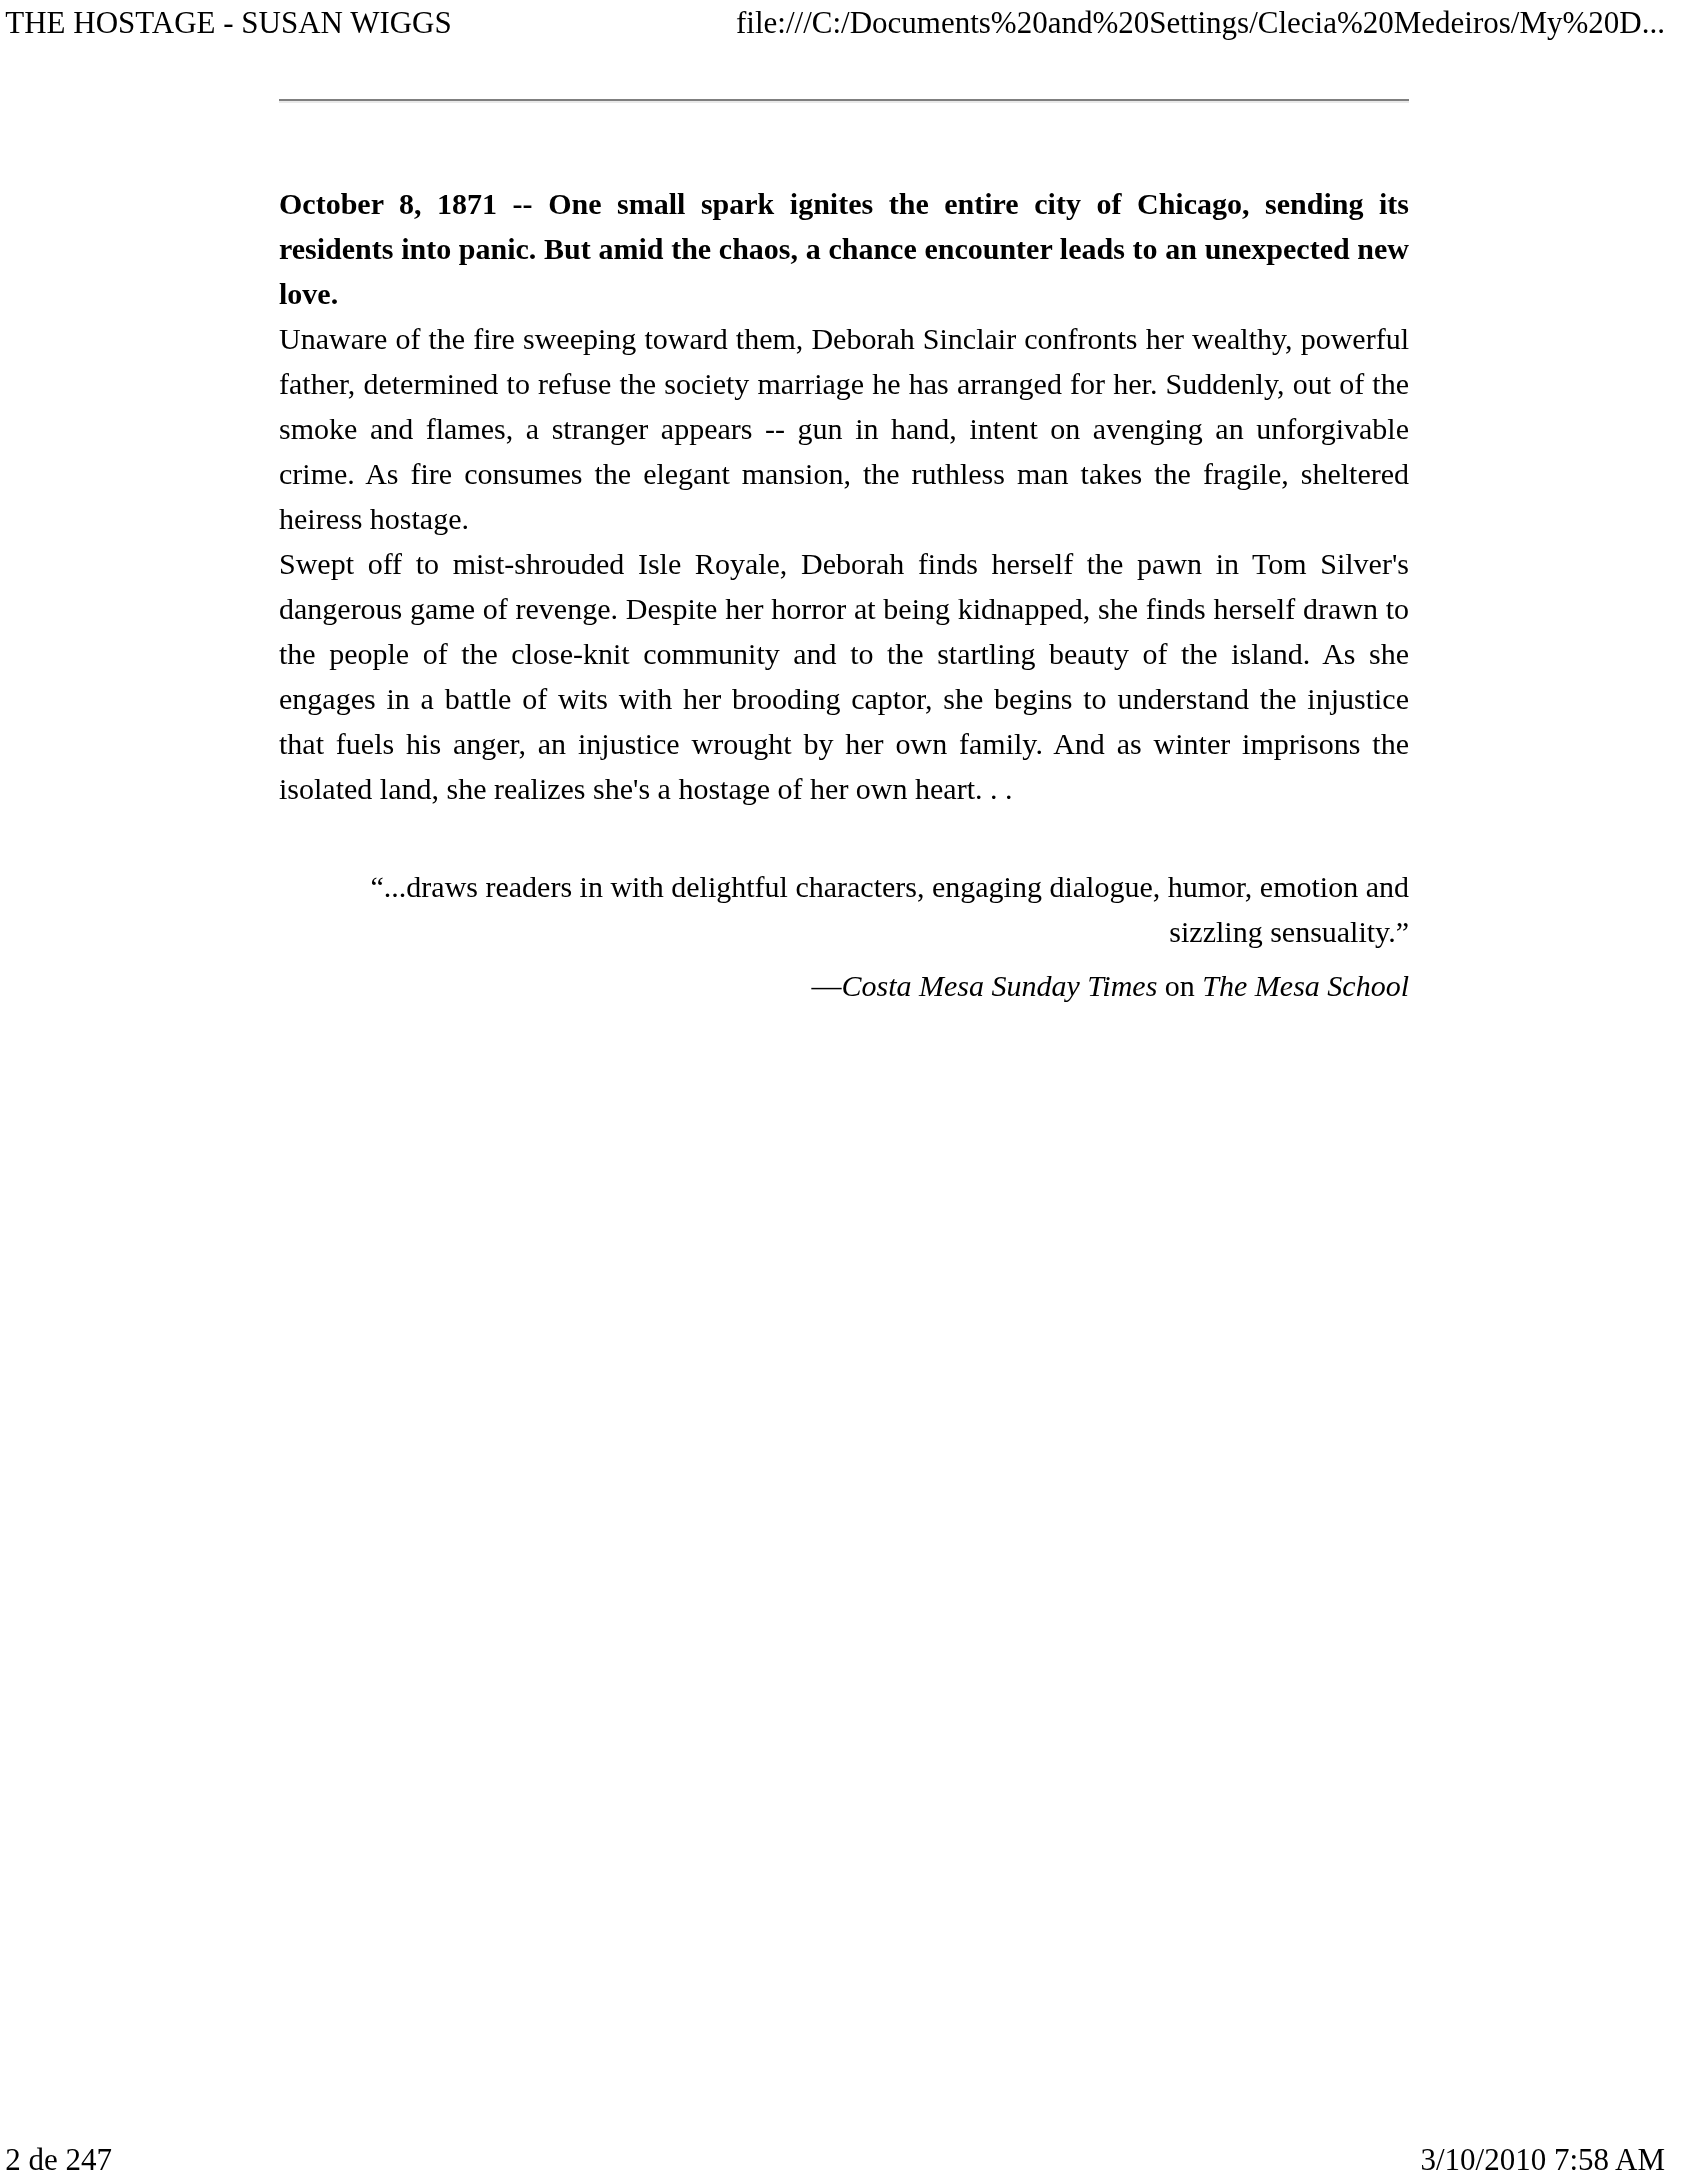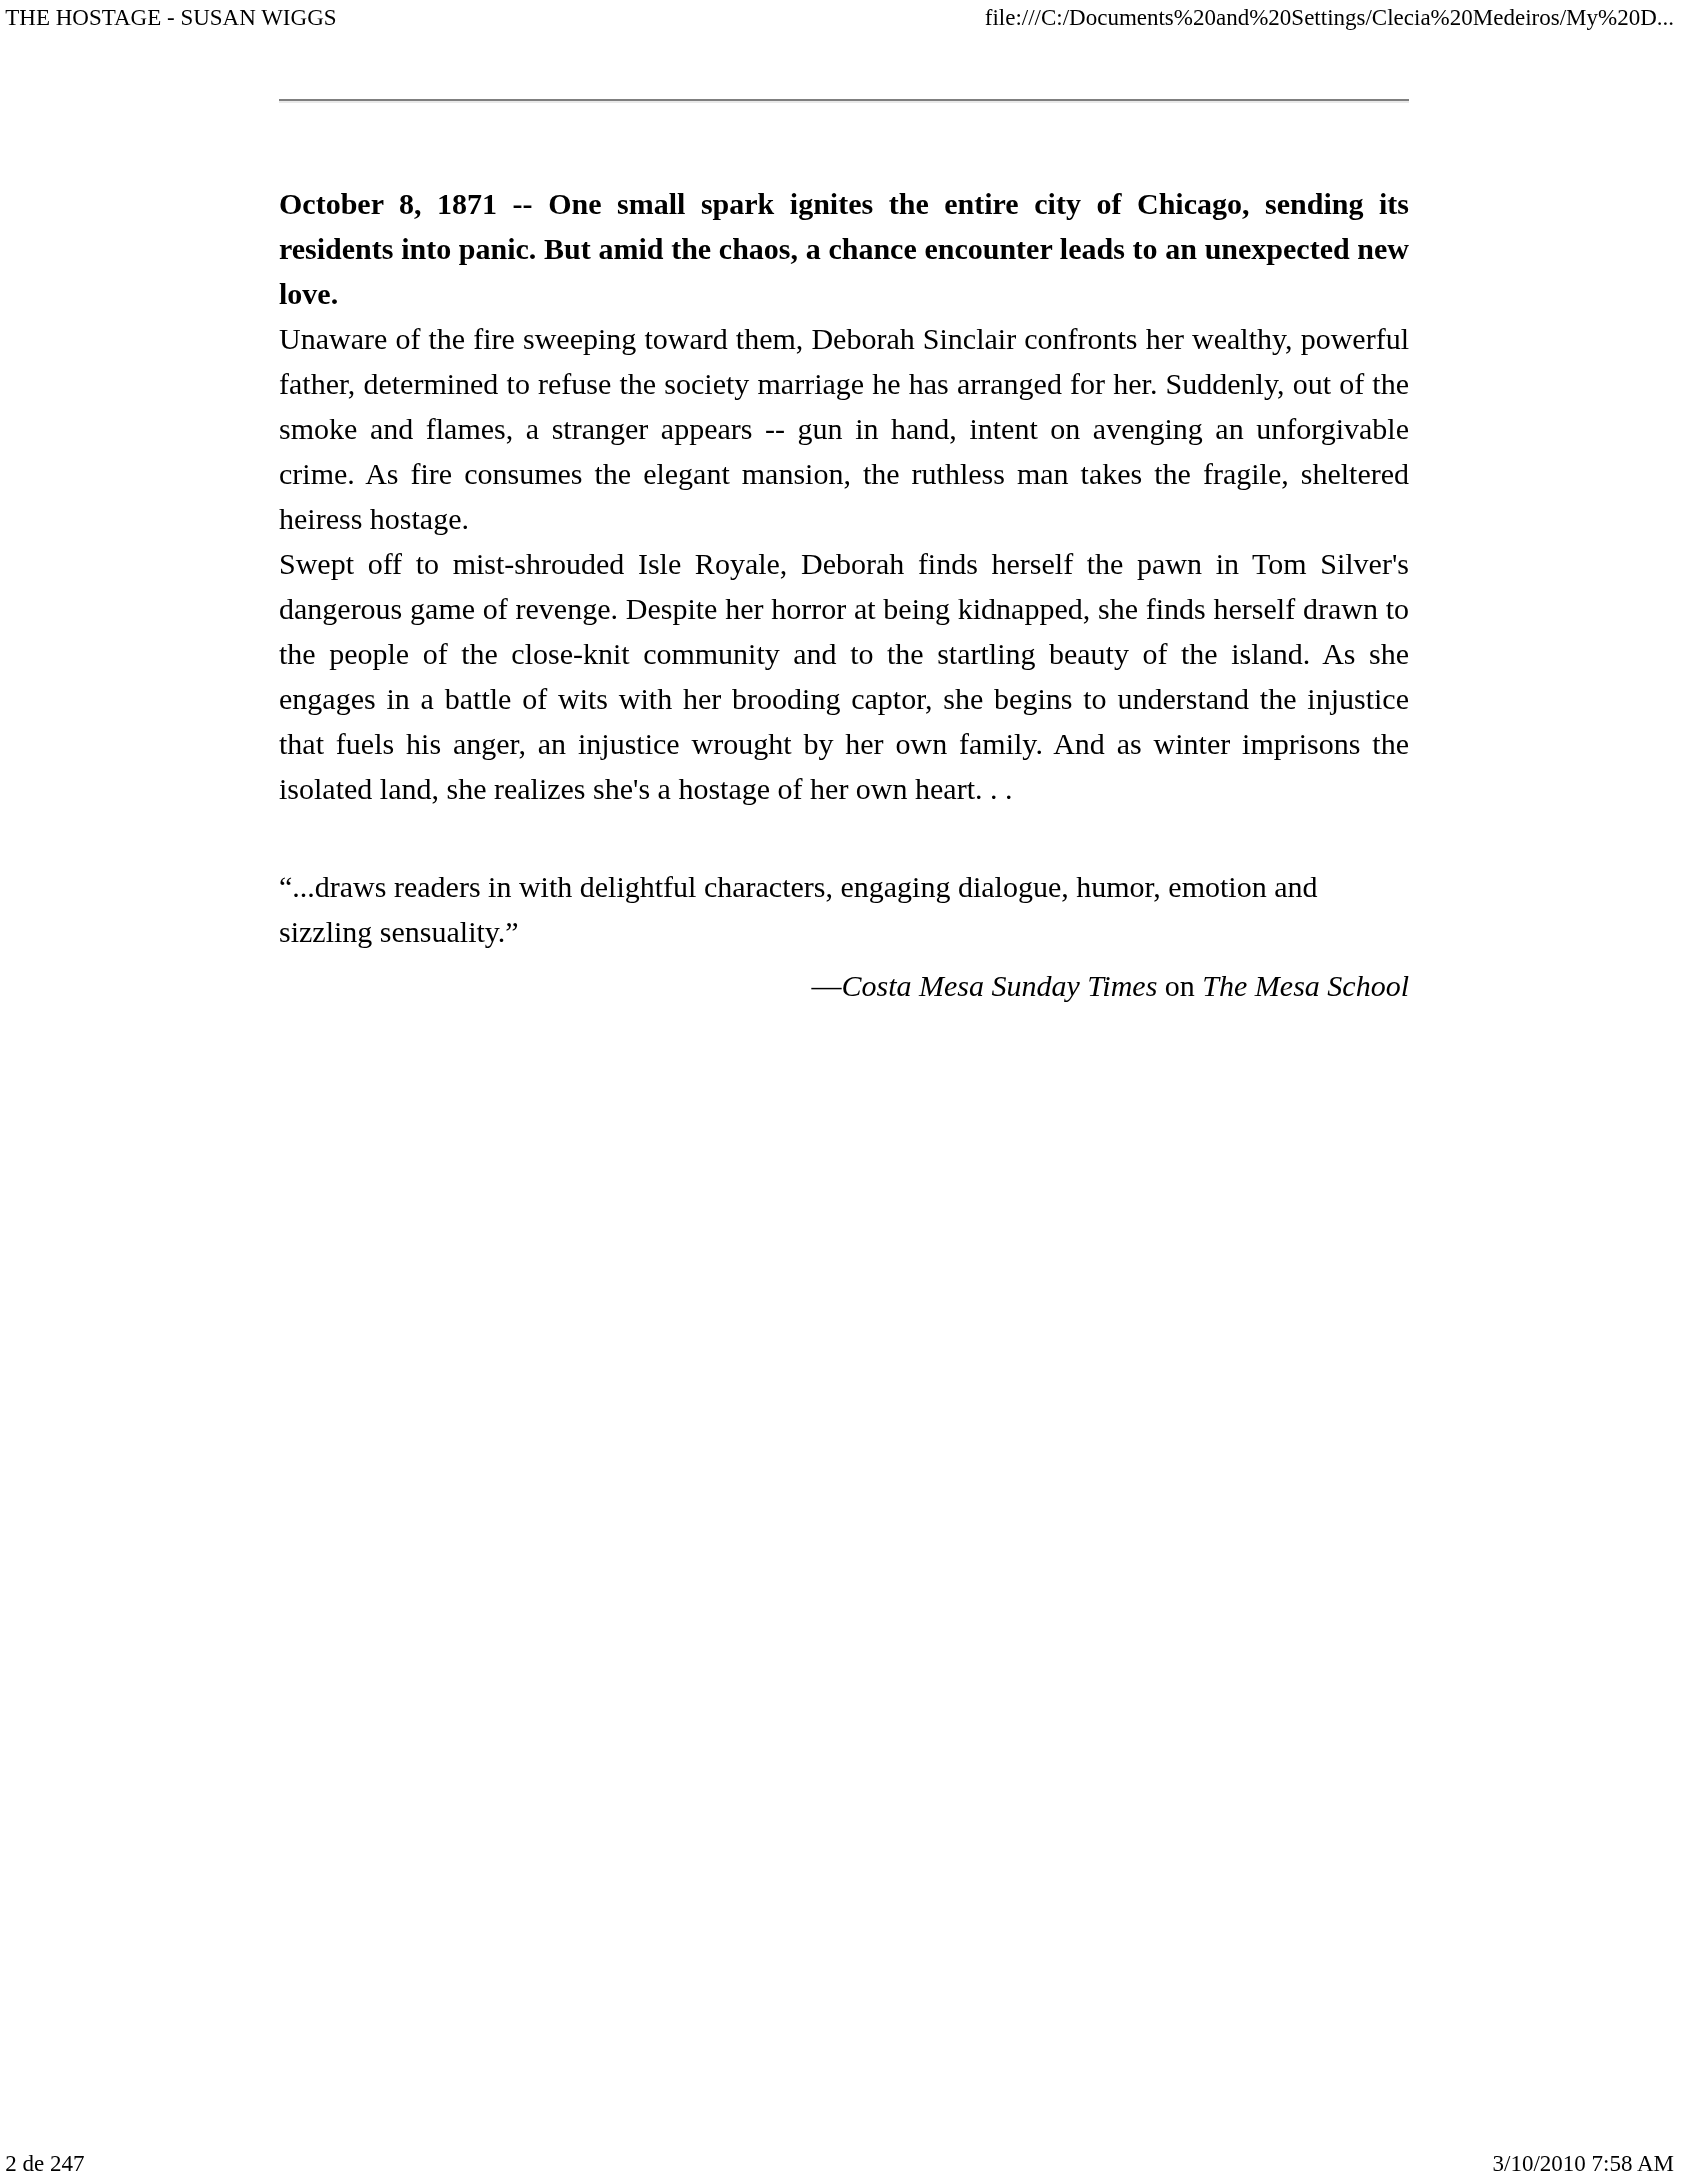--- a/index.html
+++ b/index.html
@@ -15,25 +15,25 @@
     font-family: "Liberation Serif", serif;
     color: #000000;
     overflow: hidden;
   }
 
   
   .print-header,
   .print-footer {
     position: absolute;
     left: 5.3px;
-    right: 13px;
+    right: 22px;
     display: flex;
     justify-content: space-between;
     align-items: baseline;
-    font-size: 23px;
+    font-size: 31px;
     line-height: 1.2;
     white-space: nowrap;
   }
 
   .print-header { top: 4px; }
   .print-footer { bottom: 5.3px; gap: 36px; }
 
   .print-header .hdr-right,
   .print-footer .ftr-right {
     text-align: center;
@@ -67,21 +67,21 @@
     font-weight: bold;
     text-align: justify;
   }
 
   .body-para {
     text-align: justify;
   }
 
   .quote {
     margin-top: 53px;
-    text-align: left;
+    text-align: right;
   }
 
   .attribution {
     margin-top: 9.3px;
     text-align: right;
   }
 
   .attribution em { font-style: italic; }
 </style>
 </head>

